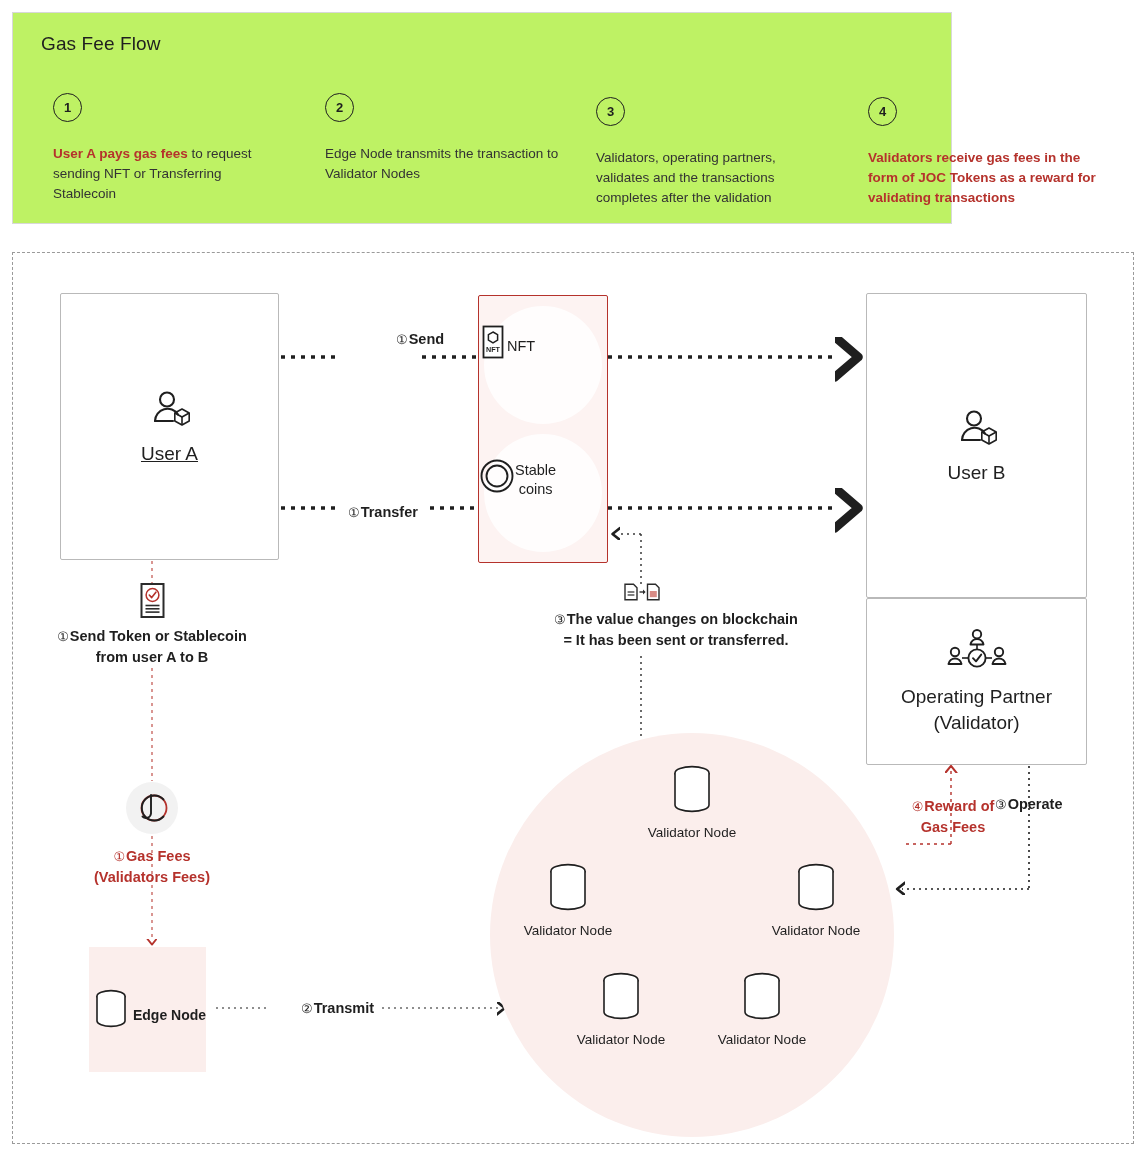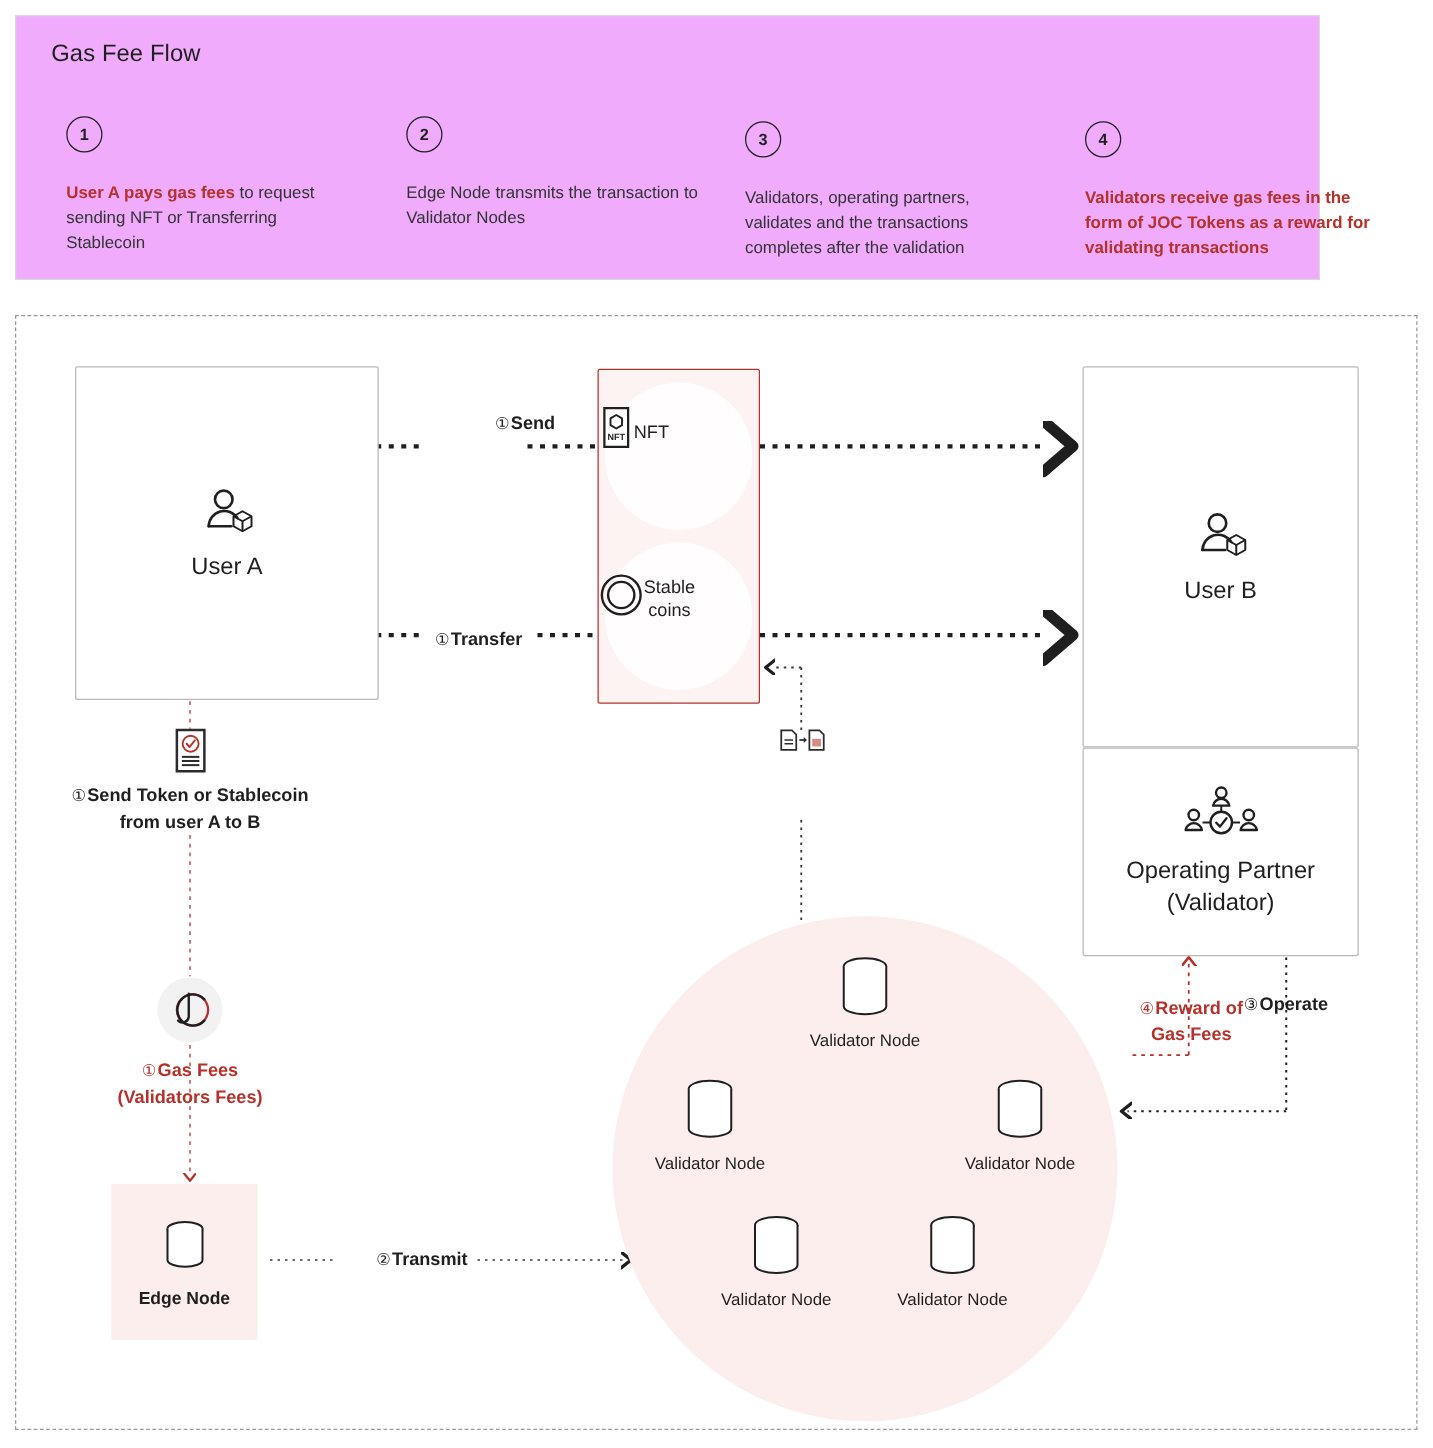--- a/index.html
+++ b/index.html
@@ -12,23 +12,23 @@
     position:relative;
     width:1146px;
     height:1158px;
     overflow:hidden;
     background:#ffffff;
   }
   
   .header-card{
     position:absolute;
     left:12px; top:12px;
-    width:1044px; height:212px;
+    width:940px; height:212px;
     border:1px solid #d8d8d8;
-    background:#f0abfc;
+    background:#bef264;
     box-sizing:border-box;
   }
   .header-title{
     position:absolute;
     left:28px; top:20px;
     font-size:19px;
     font-weight:400;
     color:#1f1f1f;
     letter-spacing:.1px;
   }
@@ -84,21 +84,21 @@
   .node-label{
     font-size:19px;
     color:#1f1f1f;
     text-align:center;
     line-height:26px;
     margin-top:10px;
     font-weight:400;
   }
 
   
-  #user-a-box{ left:60px; top:293px; width:243px; height:267px;}
+  #user-a-box{ left:60px; top:293px; width:219px; height:267px;text-decoration:underline;}
   #user-b-box{ left:866px; top:293px; width:221px; height:305px;}
   #operating-partner-box{ left:866px; top:598px; width:221px; height:167px;}
 
   
   #assets-panel{
     position:absolute;
     left:478px; top:295px;
     width:130px; height:268px;
     border:1.2px solid #b5322c;
     background:#fdf3f2;
@@ -171,21 +171,21 @@
     margin-top:6px;
     white-space:nowrap;
   }
 
   
   #edge-node-box{
     position:absolute;
     left:89px; top:947px;
     width:117px; height:125px;
     background:#fbeeec;
-    display:flex;flex-direction:column;align-items:center;justify-content:center;
+    display:flex;flex-direction:row;align-items:center;justify-content:center;
   }
   #edge-node-box .vnode-cap{font-size:14px;font-weight:700;margin-top:10px;}
 
   
   #gas-fee-icon{
     position:absolute;
     left:126px; top:782px;
     width:52px;height:52px;
     border-radius:50%;
     background:#f2f2f2;
@@ -385,20 +385,23 @@
     <svg width="36" height="18" viewBox="0 0 36 18">
       <path d="M1 1.2 L9.5 1.2 L13 4.7 L13 16.8 L1 16.8 Z" fill="#fff" stroke="#2b2b2b" stroke-width="1.4"></path>
       <line x1="3.6" y1="9" x2="10.4" y2="9" stroke="#2b2b2b" stroke-width="1.2"></line>
       <line x1="3.6" y1="12" x2="10.4" y2="12" stroke="#2b2b2b" stroke-width="1.2"></line>
       <path d="M15.5 9 L20 9" stroke="#2b2b2b" stroke-width="1.4"></path>
       <path d="M19 6.6 L21.6 9 L19 11.4 Z" fill="#2b2b2b"></path>
       <path d="M23.5 1.2 L31.5 1.2 L35 4.7 L35 16.8 L23.5 16.8 Z" fill="#fff" stroke="#2b2b2b" stroke-width="1.4"></path>
       <rect x="25.8" y="8" width="7" height="6.2" fill="#d98b85"></rect>
     </svg>
   </div>
+  <div class="cap-center" style="left:491px;top:609px;width:370px;">
+    <span class="circ-num">③</span><span>The value changes on blockchain</span><br><span>= It has been sent or transferred.</span>
+  </div>
 
   <div class="node-box" id="operating-partner-box">
     <span>
       <svg width="62" height="46" viewBox="0 0 62 46">
 
         <circle cx="31" cy="6.2" r="4.2" fill="none" stroke="#1f1f1f" stroke-width="1.9"></circle>
         <path d="M24.5 16.5 A6.6 6.6 0 0 1 37.5 16.5 Z" fill="none" stroke="#1f1f1f" stroke-width="1.9" stroke-linejoin="round"></path>
         <line x1="31" y1="16.5" x2="31" y2="21" stroke="#1f1f1f" stroke-width="1.6"></line>
 
         <circle cx="31" cy="30" r="8.6" fill="#fff" stroke="#1f1f1f" stroke-width="1.9"></circle>

